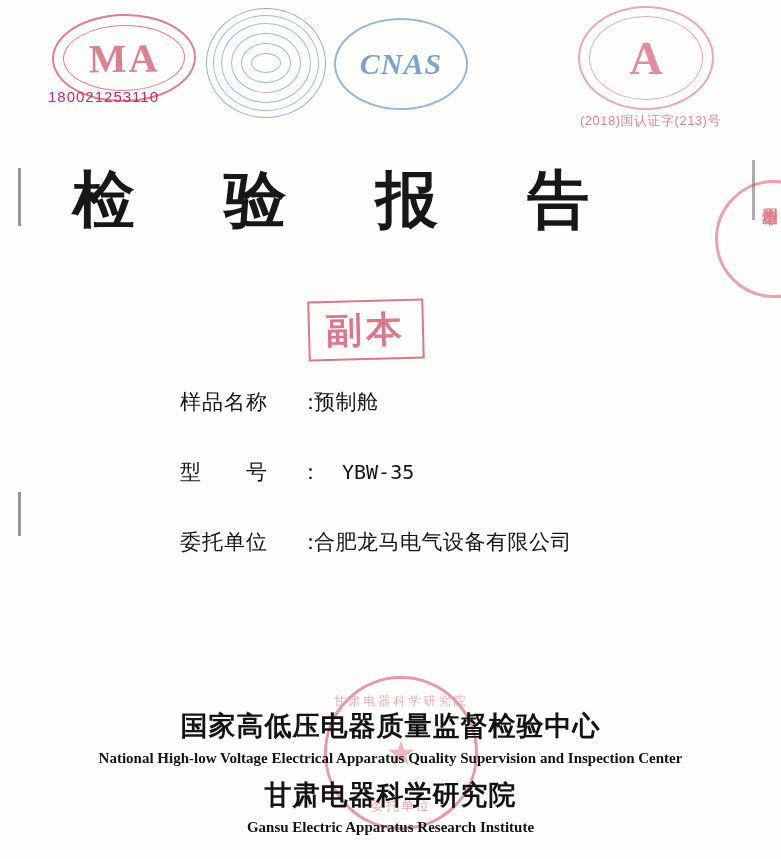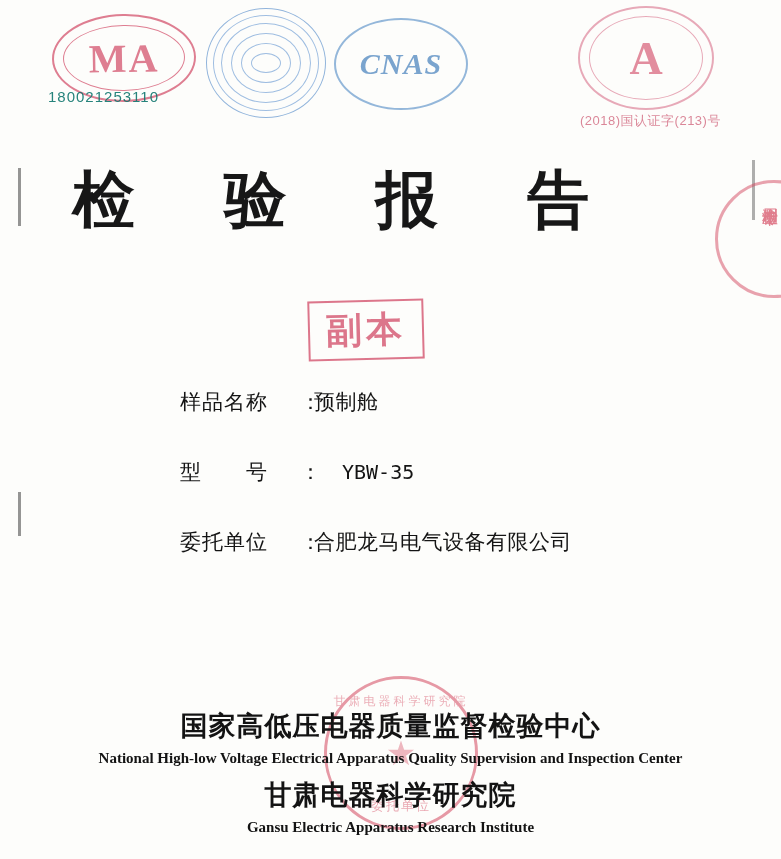--- a/index.html
+++ b/index.html
@@ -64,21 +64,21 @@
     height: 64px;
     display: flex;
     align-items: center;
     justify-content: center;
   }
   .stamp-ma-code {
     position: absolute;
     left: 48px;
     top: 88px;
     width: 160px;
-    color: #0f766e;
+    color: #be185d;
     font-size: 15px;
     letter-spacing: 1px;
     font-family: "Liberation Sans", sans-serif;
     opacity: 0.9;
   }
 
   
   .stamp-cnas-blue {
     left: 206px;
     top: 8px;

